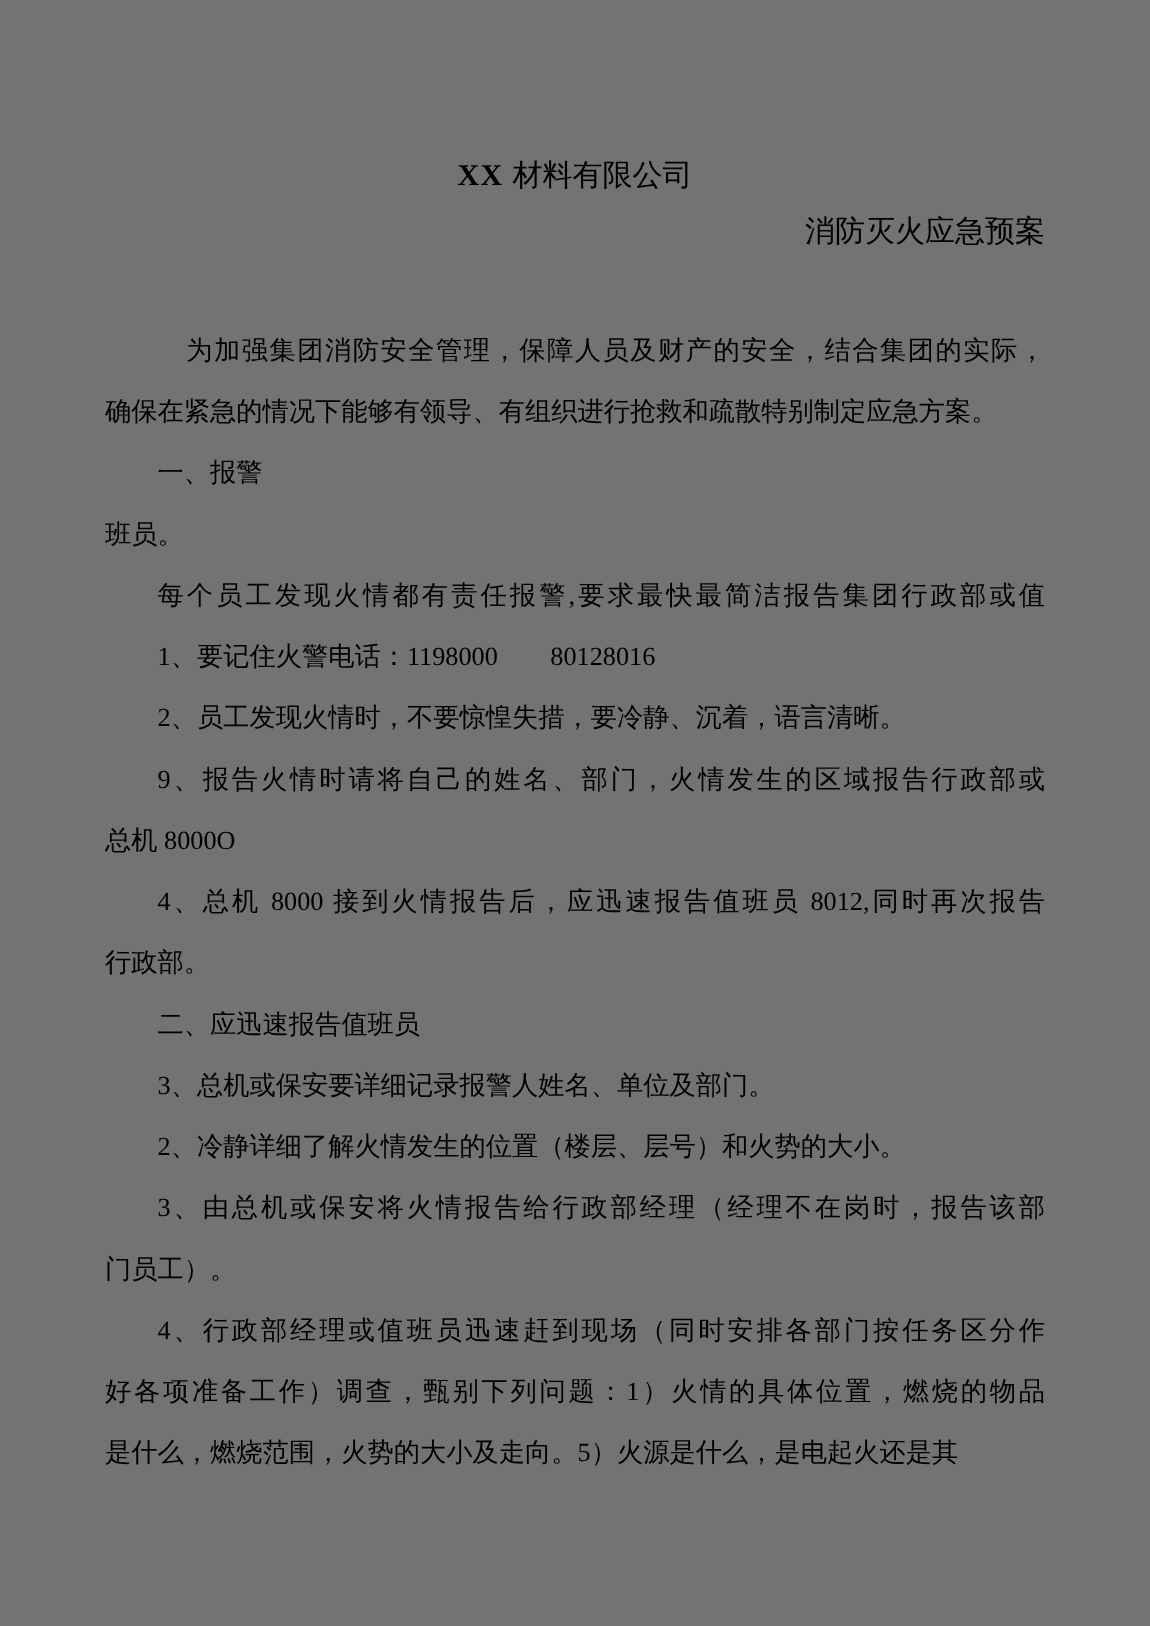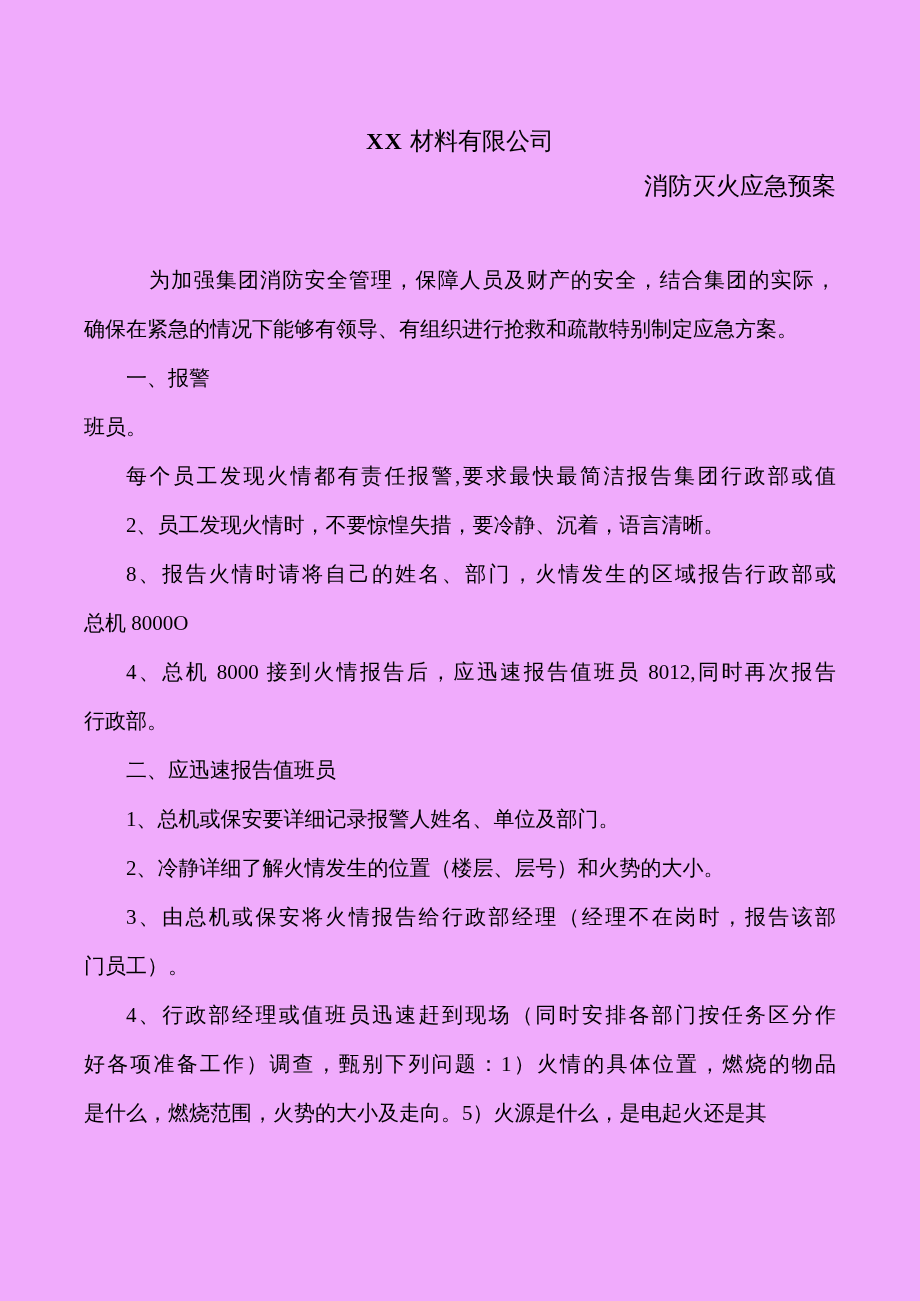--- a/index.html
+++ b/index.html
@@ -4,21 +4,21 @@
 <style>
   html, body {
     margin: 0;
     padding: 0;
     background: #ffffff;
   }
   .page {
     position: relative;
     width: 920px;
     height: 1301px;
-    background: #f0abfc;
+    background: #737373;
     color: #000000;
     font-family: "Liberation Serif", "DejaVu Serif", serif;
     overflow: hidden;
     box-sizing: border-box;
     padding: 0 84px;
   }
   .title {
     margin: 0;
     padding-top: 119px;
     font-size: 24px;
@@ -74,35 +74,38 @@
         <span class="line">确保在紧急的情况下能够有领导、有组织进行抢救和疏散特别制定应急方案。</span>
       </p>
       <p class="para">
         <span class="line first indent-2">一、报警</span>
       </p>
       <p class="para">
         <span class="line">班员。</span>
         <span class="line first indent-2 stretch">每个员工发现火情都有责任报警,要求最快最简洁报告集团行政部或值</span>
       </p>
       <p class="para">
+        <span class="line first indent-2">1、要记住火警电话：1198000　　80128016</span>
+      </p>
+      <p class="para">
         <span class="line first indent-2">2、员工发现火情时，不要惊惶失措，要冷静、沉着，语言清晰。</span>
       </p>
       <p class="para">
-        <span class="line first indent-2 stretch">8、报告火情时请将自己的姓名、部门，火情发生的区域报告行政部或</span>
+        <span class="line first indent-2 stretch">9、报告火情时请将自己的姓名、部门，火情发生的区域报告行政部或</span>
         <span class="line">总机 8000O</span>
       </p>
       <p class="para">
         <span class="line first indent-2 stretch">4、总机 8000 接到火情报告后，应迅速报告值班员 8012,同时再次报告</span>
         <span class="line">行政部。</span>
       </p>
       <p class="para">
         <span class="line first indent-2">二、应迅速报告值班员</span>
       </p>
       <p class="para">
-        <span class="line first indent-2">1、总机或保安要详细记录报警人姓名、单位及部门。</span>
+        <span class="line first indent-2">3、总机或保安要详细记录报警人姓名、单位及部门。</span>
       </p>
       <p class="para">
         <span class="line first indent-2">2、冷静详细了解火情发生的位置（楼层、层号）和火势的大小。</span>
       </p>
       <p class="para">
         <span class="line first indent-2 stretch">3、由总机或保安将火情报告给行政部经理（经理不在岗时，报告该部</span>
         <span class="line">门员工）。</span>
       </p>
       <p class="para">
         <span class="line first indent-2 stretch">4、行政部经理或值班员迅速赶到现场（同时安排各部门按任务区分作</span>

